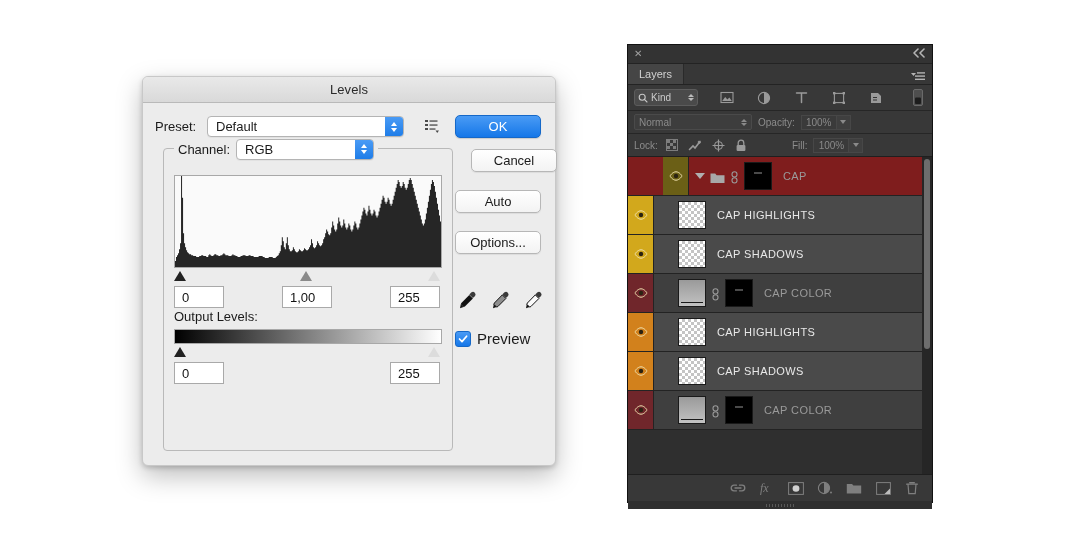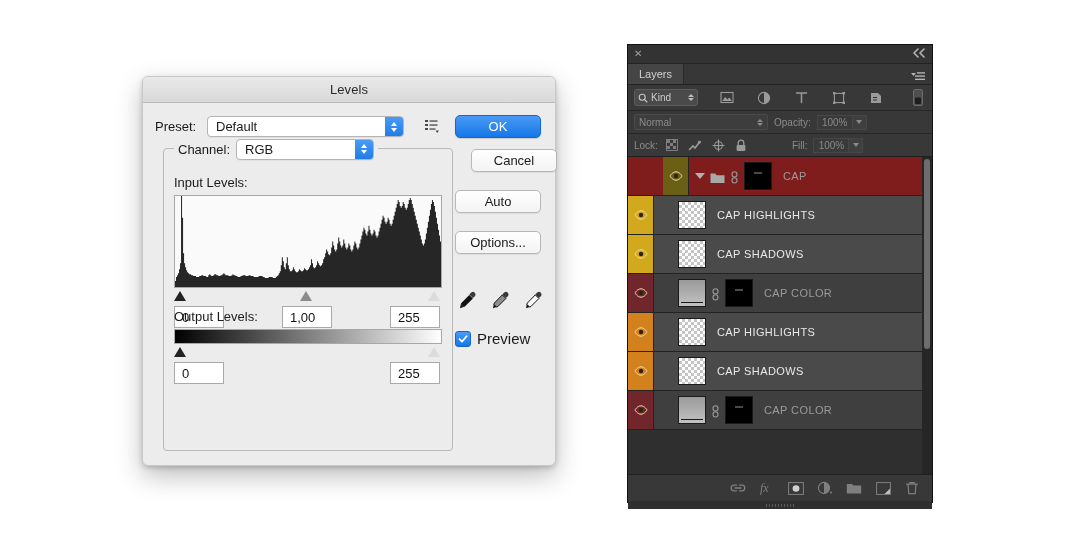--- a/index.html
+++ b/index.html
@@ -147,21 +147,21 @@
     box-sizing:border-box;
   }
   .kind-txt{font-size:10px;color:#cccccc;}
   .fic{width:17px;height:16px;display:flex;align-items:center;justify-content:center;}
 
   .lp-blend{
     height:22px;background:#383838;display:flex;align-items:center;
     padding:0 6px;gap:6px;border-bottom:1px solid #262626;
   }
   .blend-sel{
-    width:134px;height:16px;background:#3d3d3d;border:1px solid #4a4a4a;
+    width:118px;height:16px;background:#3d3d3d;border:1px solid #4a4a4a;
     border-radius:2px;display:flex;align-items:center;justify-content:space-between;
     padding:0 4px;box-sizing:border-box;
   }
   .blend-txt{font-size:10px;color:#8c8c8c;}
   .small-lbl{font-size:10px;color:#8c8c8c;}
   .val-box{
     width:36px;height:15px;background:#3a3a3a;border:1px solid #474747;
     display:flex;align-items:center;justify-content:center;
     font-size:10px;color:#8a8a8a;box-sizing:border-box;
   }
@@ -270,21 +270,20 @@
         <div class="combo channel-combo">
           <span class="ctext">RGB</span>
           <span class="stepper">
             <i class="ar up"></i>
               <i class="ar dn"></i>
           </span>
         </div>
       </div>
 
       <div class="inner">
-        <span class="section-label">Input Levels:</span>
 
         <div class="histo-box">
           <svg id="histo-svg" width="266" height="91" viewBox="0 0 256 91" preserveAspectRatio="none">
               <path d="M0,91 L0.00,85.07 L0.97,85.07 L0.97,81.11 L1.94,81.11 L1.94,79.13 L2.91,79.13 L2.91,77.15 L3.88,77.15 L3.88,73.20 L4.85,73.20 L4.85,67.26 L5.82,67.26 L5.82,0.00 L6.79,0.00 L6.79,21.76 L7.76,21.76 L7.76,57.37 L8.73,57.37 L8.73,67.26 L9.70,67.26 L9.70,71.22 L10.67,71.22 L10.67,74.18 L11.64,74.18 L11.64,76.16 L12.61,76.16 L12.61,77.15 L13.58,77.15 L13.58,78.14 L14.55,78.14 L14.55,78.14 L15.52,78.14 L15.52,79.13 L16.48,79.13 L16.48,79.13 L17.45,79.13 L17.45,80.12 L18.42,80.12 L18.42,80.12 L19.39,80.12 L19.39,80.12 L20.36,80.12 L20.36,81.11 L21.33,81.11 L21.33,81.11 L22.30,81.11 L22.30,81.11 L23.27,81.11 L23.27,80.12 L24.24,80.12 L24.24,80.12 L25.21,80.12 L25.21,79.13 L26.18,79.13 L26.18,79.13 L27.15,79.13 L27.15,80.12 L28.12,80.12 L28.12,80.12 L29.09,80.12 L29.09,80.12 L30.06,80.12 L30.06,81.11 L31.03,81.11 L31.03,81.11 L32.00,81.11 L32.00,79.13 L32.97,79.13 L32.97,78.14 L33.94,78.14 L33.94,79.13 L34.91,79.13 L34.91,80.12 L35.88,80.12 L35.88,80.12 L36.85,80.12 L36.85,79.13 L37.82,79.13 L37.82,78.14 L38.79,78.14 L38.79,78.14 L39.76,78.14 L39.76,79.13 L40.73,79.13 L40.73,79.13 L41.70,79.13 L41.70,80.12 L42.67,80.12 L42.67,80.12 L43.64,80.12 L43.64,79.13 L44.61,79.13 L44.61,79.13 L45.58,79.13 L45.58,78.14 L46.55,78.14 L46.55,77.15 L47.52,77.15 L47.52,78.14 L48.48,78.14 L48.48,79.13 L49.45,79.13 L49.45,79.13 L50.42,79.13 L50.42,79.13 L51.39,79.13 L51.39,80.12 L52.36,80.12 L52.36,80.12 L53.33,80.12 L53.33,80.12 L54.30,80.12 L54.30,79.13 L55.27,79.13 L55.27,78.14 L56.24,78.14 L56.24,79.13 L57.21,79.13 L57.21,79.13 L58.18,79.13 L58.18,80.12 L59.15,80.12 L59.15,80.12 L60.12,80.12 L60.12,81.11 L61.09,81.11 L61.09,81.11 L62.06,81.11 L62.06,81.11 L63.03,81.11 L63.03,80.12 L64.00,80.12 L64.00,80.12 L64.97,80.12 L64.97,79.13 L65.94,79.13 L65.94,79.13 L66.91,79.13 L66.91,79.13 L67.88,79.13 L67.88,80.12 L68.85,80.12 L68.85,80.12 L69.82,80.12 L69.82,80.12 L70.79,80.12 L70.79,79.13 L71.76,79.13 L71.76,79.13 L72.73,79.13 L72.73,80.12 L73.70,80.12 L73.70,80.12 L74.67,80.12 L74.67,80.12 L75.64,80.12 L75.64,81.11 L76.61,81.11 L76.61,81.11 L77.58,81.11 L77.58,81.11 L78.55,81.11 L78.55,81.11 L79.52,81.11 L79.52,81.11 L80.48,81.11 L80.48,80.12 L81.45,80.12 L81.45,80.12 L82.42,80.12 L82.42,80.12 L83.39,80.12 L83.39,80.12 L84.36,80.12 L84.36,81.11 L85.33,81.11 L85.33,81.11 L86.30,81.11 L86.30,82.10 L87.27,82.10 L87.27,82.10 L88.24,82.10 L88.24,82.10 L89.21,82.10 L89.21,82.10 L90.18,82.10 L90.18,81.11 L91.15,81.11 L91.15,81.11 L92.12,81.11 L92.12,81.11 L93.09,81.11 L93.09,81.11 L94.06,81.11 L94.06,82.10 L95.03,82.10 L95.03,82.10 L96.00,82.10 L96.00,82.10 L96.97,82.10 L96.97,81.11 L97.94,81.11 L97.94,80.12 L98.91,80.12 L98.91,79.13 L99.88,79.13 L99.88,77.15 L100.85,77.15 L100.85,75.17 L101.82,75.17 L101.82,69.24 L102.79,69.24 L102.79,61.33 L103.76,61.33 L103.76,65.28 L104.73,65.28 L104.73,71.22 L105.70,71.22 L105.70,73.20 L106.67,73.20 L106.67,67.26 L107.64,67.26 L107.64,61.33 L108.61,61.33 L108.61,69.24 L109.58,69.24 L109.58,73.20 L110.55,73.20 L110.55,75.17 L111.52,75.17 L111.52,75.17 L112.48,75.17 L112.48,74.18 L113.45,74.18 L113.45,71.22 L114.42,71.22 L114.42,73.20 L115.39,73.20 L115.39,75.17 L116.36,75.17 L116.36,76.16 L117.33,76.16 L117.33,76.16 L118.30,76.16 L118.30,75.17 L119.27,75.17 L119.27,73.20 L120.24,73.20 L120.24,74.18 L121.21,74.18 L121.21,75.17 L122.18,75.17 L122.18,75.17 L123.15,75.17 L123.15,74.18 L124.12,74.18 L124.12,72.21 L125.09,72.21 L125.09,73.20 L126.06,73.20 L126.06,74.18 L127.03,74.18 L127.03,74.18 L128.00,74.18 L128.00,73.20 L128.97,73.20 L128.97,71.22 L129.94,71.22 L129.94,69.24 L130.91,69.24 L130.91,63.30 L131.88,63.30 L131.88,67.26 L132.85,67.26 L132.85,71.22 L133.82,71.22 L133.82,72.21 L134.79,72.21 L134.79,71.22 L135.76,71.22 L135.76,69.24 L136.73,69.24 L136.73,65.28 L137.70,65.28 L137.70,67.26 L138.67,67.26 L138.67,69.24 L139.64,69.24 L139.64,70.23 L140.61,70.23 L140.61,69.24 L141.58,69.24 L141.58,67.26 L142.55,67.26 L142.55,63.30 L143.52,63.30 L143.52,61.33 L144.48,61.33 L144.48,57.37 L145.45,57.37 L145.45,53.41 L146.42,53.41 L146.42,55.39 L147.39,55.39 L147.39,58.36 L148.36,58.36 L148.36,59.35 L149.33,59.35 L149.33,57.37 L150.30,57.37 L150.30,51.43 L151.27,51.43 L151.27,45.50 L152.24,45.50 L152.24,49.46 L153.21,49.46 L153.21,53.41 L154.18,53.41 L154.18,55.39 L155.15,55.39 L155.15,53.41 L156.12,53.41 L156.12,47.48 L157.09,47.48 L157.09,41.54 L158.06,41.54 L158.06,45.50 L159.03,45.50 L159.03,49.46 L160.00,49.46 L160.00,51.43 L160.97,51.43 L160.97,49.46 L161.94,49.46 L161.94,43.52 L162.91,43.52 L162.91,47.48 L163.88,47.48 L163.88,51.43 L164.85,51.43 L164.85,53.41 L165.82,53.41 L165.82,51.43 L166.79,51.43 L166.79,47.48 L167.76,47.48 L167.76,49.46 L168.73,49.46 L168.73,53.41 L169.70,53.41 L169.70,55.39 L170.67,55.39 L170.67,53.41 L171.64,53.41 L171.64,49.46 L172.61,49.46 L172.61,45.50 L173.58,45.50 L173.58,47.48 L174.55,47.48 L174.55,51.43 L175.52,51.43 L175.52,53.41 L176.48,53.41 L176.48,51.43 L177.45,51.43 L177.45,47.48 L178.42,47.48 L178.42,43.52 L179.39,43.52 L179.39,39.57 L180.36,39.57 L180.36,35.61 L181.33,35.61 L181.33,31.65 L182.30,31.65 L182.30,33.63 L183.27,33.63 L183.27,37.59 L184.24,37.59 L184.24,39.57 L185.21,39.57 L185.21,35.61 L186.18,35.61 L186.18,29.67 L187.15,29.67 L187.15,33.63 L188.12,33.63 L188.12,37.59 L189.09,37.59 L189.09,39.57 L190.06,39.57 L190.06,37.59 L191.03,37.59 L191.03,33.63 L192.00,33.63 L192.00,35.61 L192.97,35.61 L192.97,39.57 L193.94,39.57 L193.94,41.54 L194.91,41.54 L194.91,39.57 L195.88,39.57 L195.88,35.61 L196.85,35.61 L196.85,31.65 L197.82,31.65 L197.82,27.70 L198.79,27.70 L198.79,23.74 L199.76,23.74 L199.76,19.78 L200.73,19.78 L200.73,21.76 L201.70,21.76 L201.70,25.72 L202.67,25.72 L202.67,27.70 L203.64,27.70 L203.64,25.72 L204.61,25.72 L204.61,21.76 L205.58,21.76 L205.58,23.74 L206.55,23.74 L206.55,27.70 L207.52,27.70 L207.52,29.67 L208.48,29.67 L208.48,27.70 L209.45,27.70 L209.45,23.74 L210.42,23.74 L210.42,19.78 L211.39,19.78 L211.39,15.83 L212.36,15.83 L212.36,11.87 L213.33,11.87 L213.33,7.91 L214.30,7.91 L214.30,3.96 L215.27,3.96 L215.27,5.93 L216.24,5.93 L216.24,9.89 L217.21,9.89 L217.21,11.87 L218.18,11.87 L218.18,9.89 L219.15,9.89 L219.15,5.93 L220.12,5.93 L220.12,7.91 L221.09,7.91 L221.09,11.87 L222.06,11.87 L222.06,13.85 L223.03,13.85 L223.03,11.87 L224.00,11.87 L224.00,7.91 L224.97,7.91 L224.97,3.96 L225.94,3.96 L225.94,1.98 L226.91,1.98 L226.91,3.96 L227.88,3.96 L227.88,7.91 L228.85,7.91 L228.85,11.87 L229.82,11.87 L229.82,15.83 L230.79,15.83 L230.79,19.78 L231.76,19.78 L231.76,23.74 L232.73,23.74 L232.73,27.70 L233.70,27.70 L233.70,31.65 L234.67,31.65 L234.67,35.61 L235.64,35.61 L235.64,39.57 L236.61,39.57 L236.61,43.52 L237.58,43.52 L237.58,47.48 L238.55,47.48 L238.55,49.46 L239.52,49.46 L239.52,47.48 L240.48,47.48 L240.48,43.52 L241.45,43.52 L241.45,37.59 L242.42,37.59 L242.42,31.65 L243.39,31.65 L243.39,25.72 L244.36,25.72 L244.36,19.78 L245.33,19.78 L245.33,13.85 L246.30,13.85 L246.30,7.91 L247.27,7.91 L247.27,3.96 L248.24,3.96 L248.24,5.93 L249.21,5.93 L249.21,9.89 L250.18,9.89 L250.18,15.83 L251.15,15.83 L251.15,21.76 L252.12,21.76 L252.12,27.70 L253.09,27.70 L253.09,33.63 L254.06,33.63 L254.06,39.57 L255.03,39.57 L255.03,45.50 L256.00,45.50 L256,91 Z" fill="#262626"></path>
             </svg>
         </div>
 
         <div class="slider-track">
           <span class="tri tri-black" style="left:0px;"></span>
           <span class="tri tri-gray" style="left:126px;"></span>

